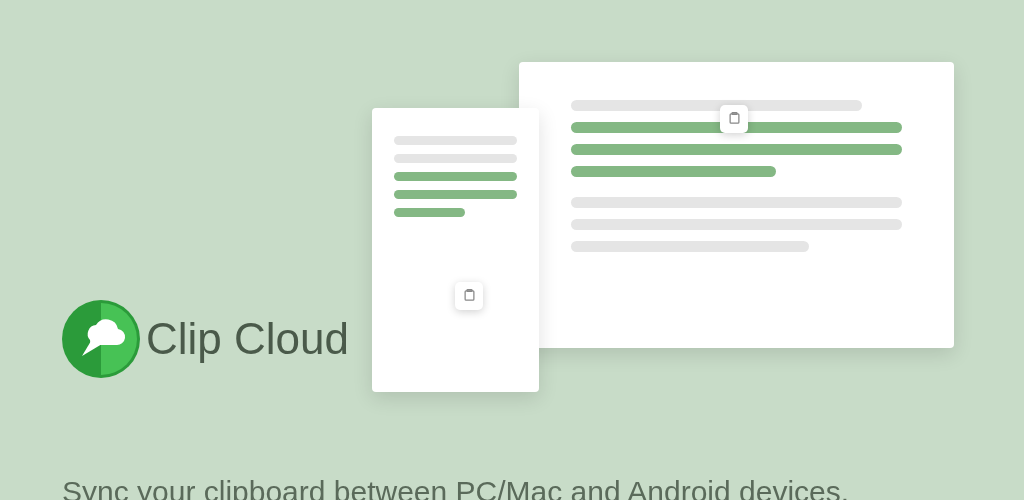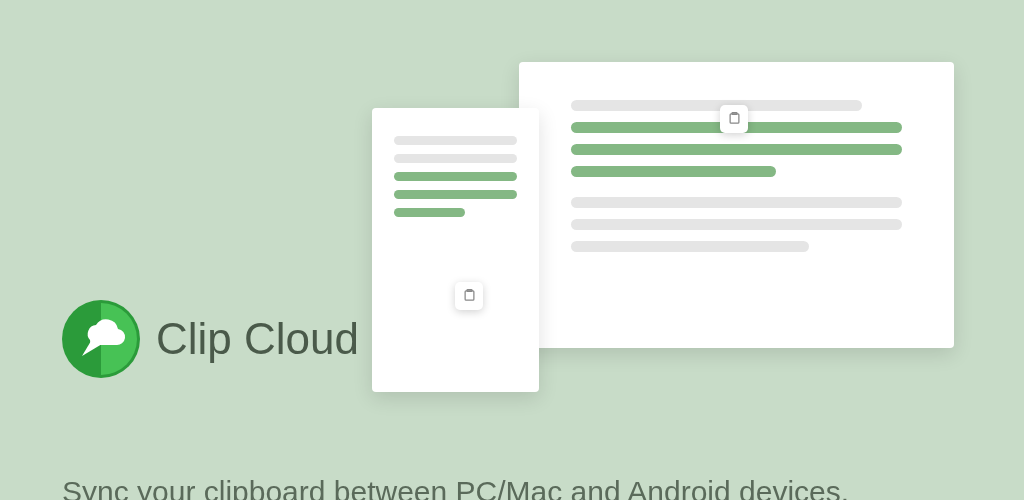--- a/index.html
+++ b/index.html
@@ -10,21 +10,21 @@
     font-family: -apple-system, BlinkMacSystemFont, "Segoe UI", sans-serif;
     position: relative;
     overflow: hidden;
   }
   .logo-section {
     position: absolute;
     left: 62px;
     top: 300px;
     display: flex;
     align-items: center;
-    gap: 16px;
+    gap: 6px;
   }
   .logo-icon {
     width: 78px;
     height: 78px;
   }
   .app-name {
     font-size: 44px;
     font-weight: 400;
     color: #4a5a4a;
   }

